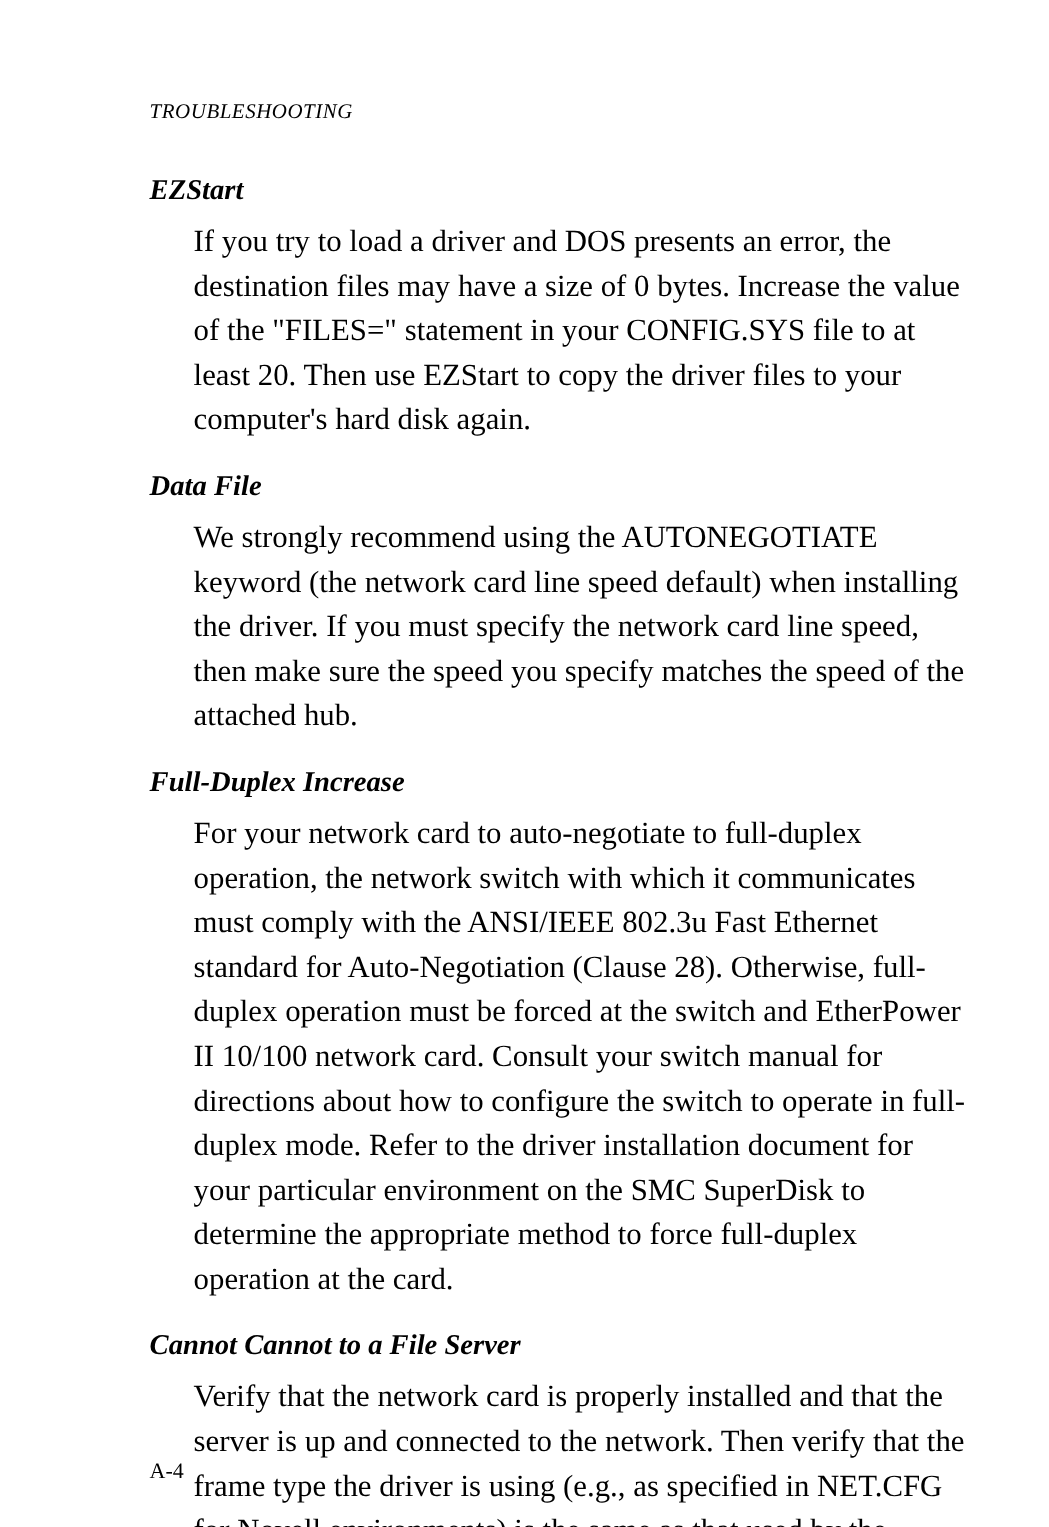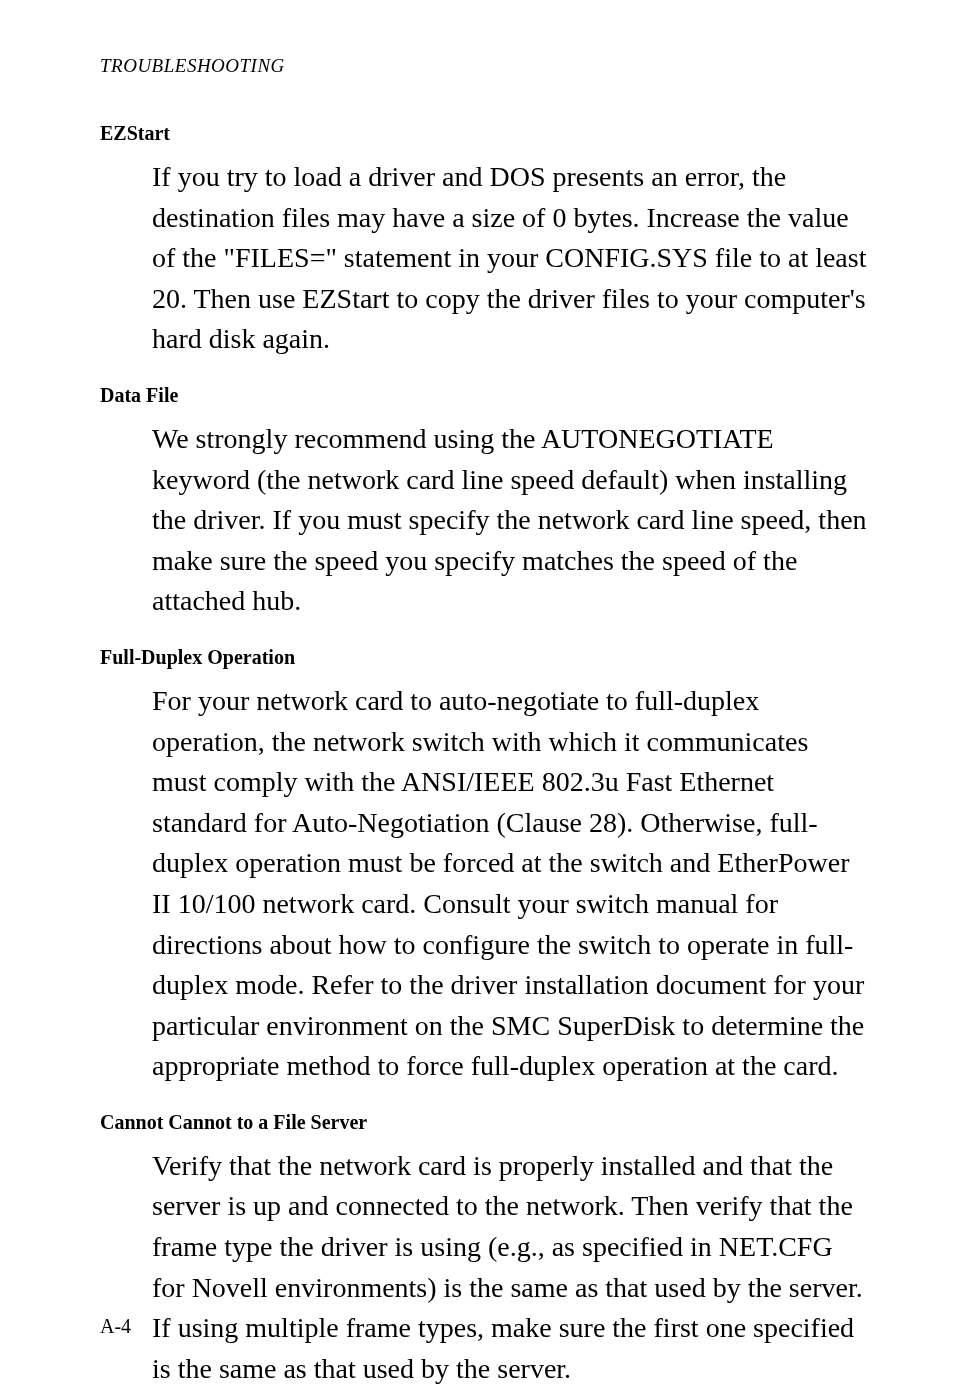--- a/index.html
+++ b/index.html
@@ -1,16 +1,16 @@
 <!DOCTYPE html>
 <html><head>
   <meta charset="utf-8">
   <style>
     * {
-      margin: 0;
+      margin: 12px;
       padding: 0;
       box-sizing: border-box;
     }
     body {
       width: 954px;
       height: 1388px;
       background: #ffffff;
       font-family: Garamond, Georgia, 'Times New Roman', serif;
       color: #000000;
       padding: 55px 85px 50px 100px;
@@ -18,23 +18,24 @@
     }
     .running-header {
       font-style: italic;
       font-variant: small-caps;
       font-size: 19px;
       margin-bottom: 45px;
       letter-spacing: 0.5px;
     }
     .section-heading {
       font-weight: bold;
-      font-size: 20px;
+      font-size: 26px;
       margin-bottom: 12px;
       margin-top: 24px;
+      font-style: italic;
     }
     .section-heading.first {
       margin-top: 0;
     }
     .body-text {
       font-size: 28px;
       line-height: 1.45;
       margin-left: 52px;
       margin-bottom: 8px;
     }
@@ -49,19 +50,19 @@
 <body>
 
 <div class="running-header">TROUBLESHOOTING</div>
 
 <h2 class="section-heading first">EZStart</h2>
 <p class="body-text">If you try to load a driver and DOS presents an error, the destination files may have a size of 0 bytes. Increase the value of the "FILES=" statement in your CONFIG.SYS file to at least 20. Then use EZStart to copy the driver files to your computer's hard disk again.</p>
 
 <h2 class="section-heading">Data File</h2>
 <p class="body-text">We strongly recommend using the AUTONEGOTIATE keyword (the network card line speed default) when installing the driver. If you must specify the network card line speed, then make sure the speed you specify matches the speed of the attached hub.</p>
 
-<h2 class="section-heading">Full-Duplex Operation</h2>
+<h2 class="section-heading">Full-Duplex Increase</h2>
 <p class="body-text">For your network card to auto-negotiate to full-duplex operation, the network switch with which it communicates must comply with the ANSI/IEEE 802.3u Fast Ethernet standard for Auto-Negotiation (Clause 28). Otherwise, full-duplex operation must be forced at the switch and EtherPower II 10/100 network card. Consult your switch manual for directions about how to configure the switch to operate in full-duplex mode. Refer to the driver installation document for your particular environment on the SMC SuperDisk to determine the appropriate method to force full-duplex operation at the card.</p>
 
 <h2 class="section-heading">Cannot Cannot to a File Server</h2>
 <p class="body-text">Verify that the network card is properly installed and that the server is up and connected to the network. Then verify that the frame type the driver is using (e.g., as specified in NET.CFG for Novell environments) is the same as that used by the server. If using multiple frame types, make sure the first one specified is the same as that used by the server.</p>
 
 <div class="page-number">A-4</div>
 
 </body></html>

